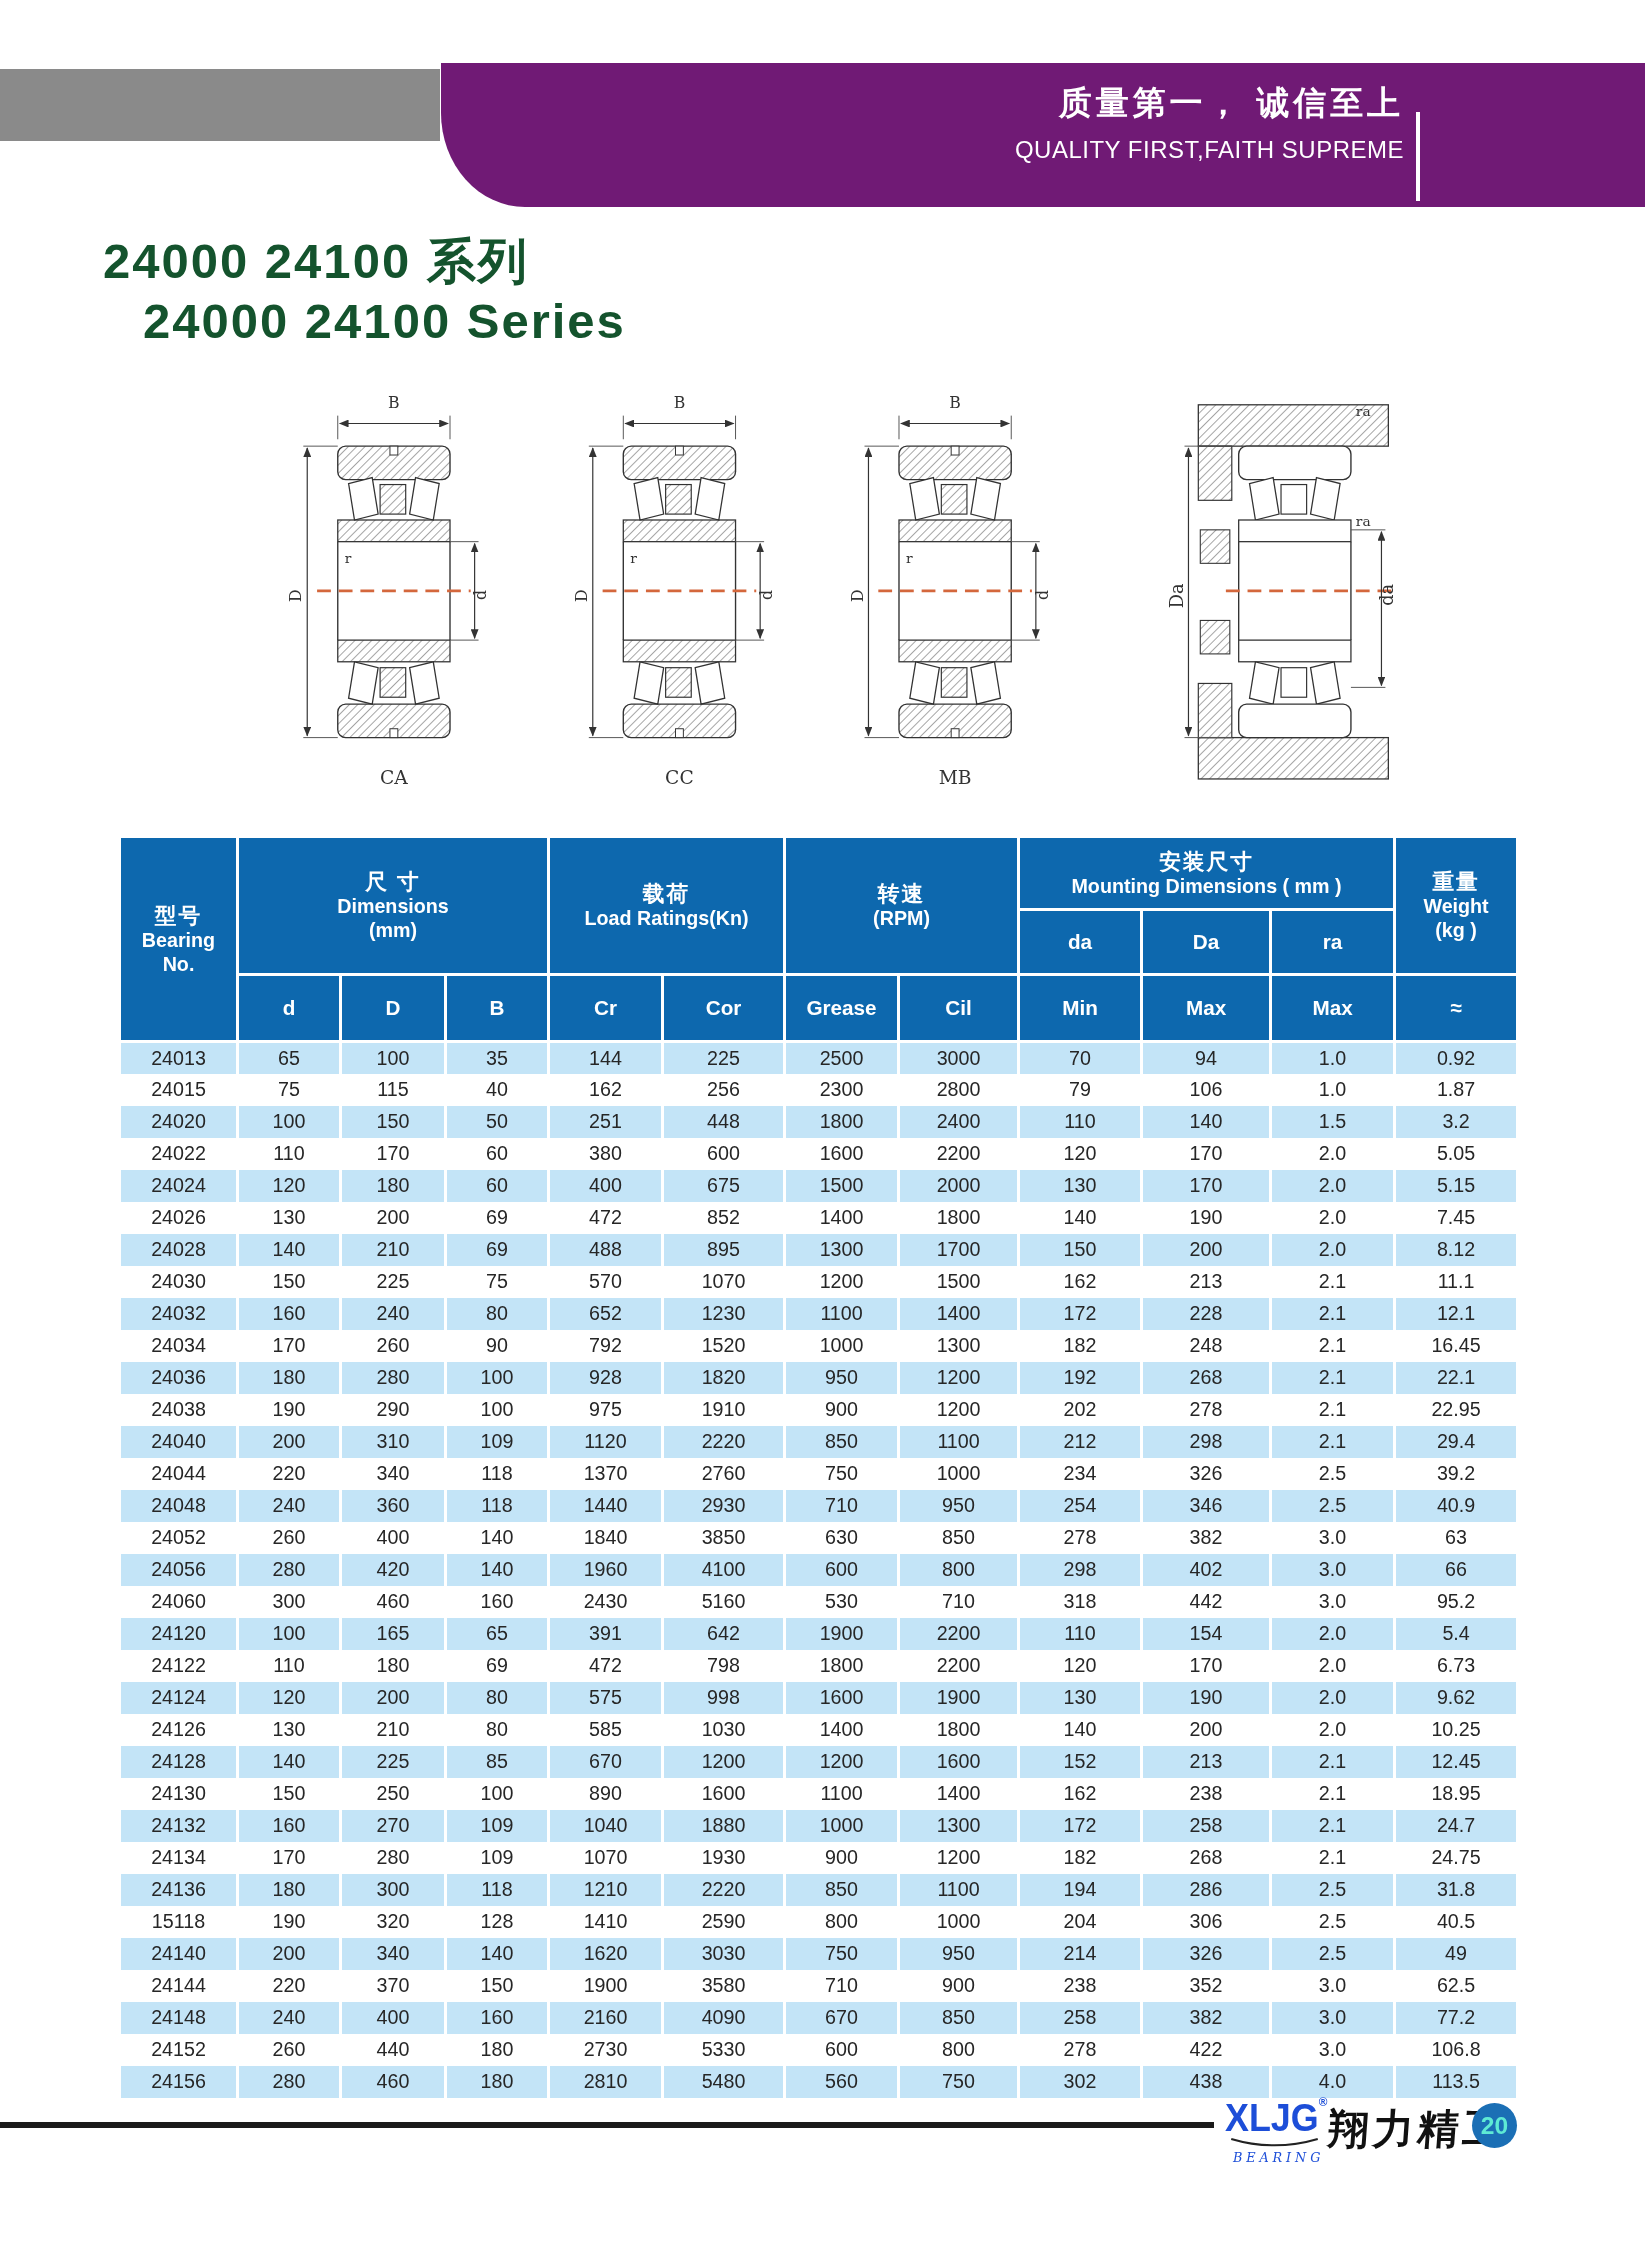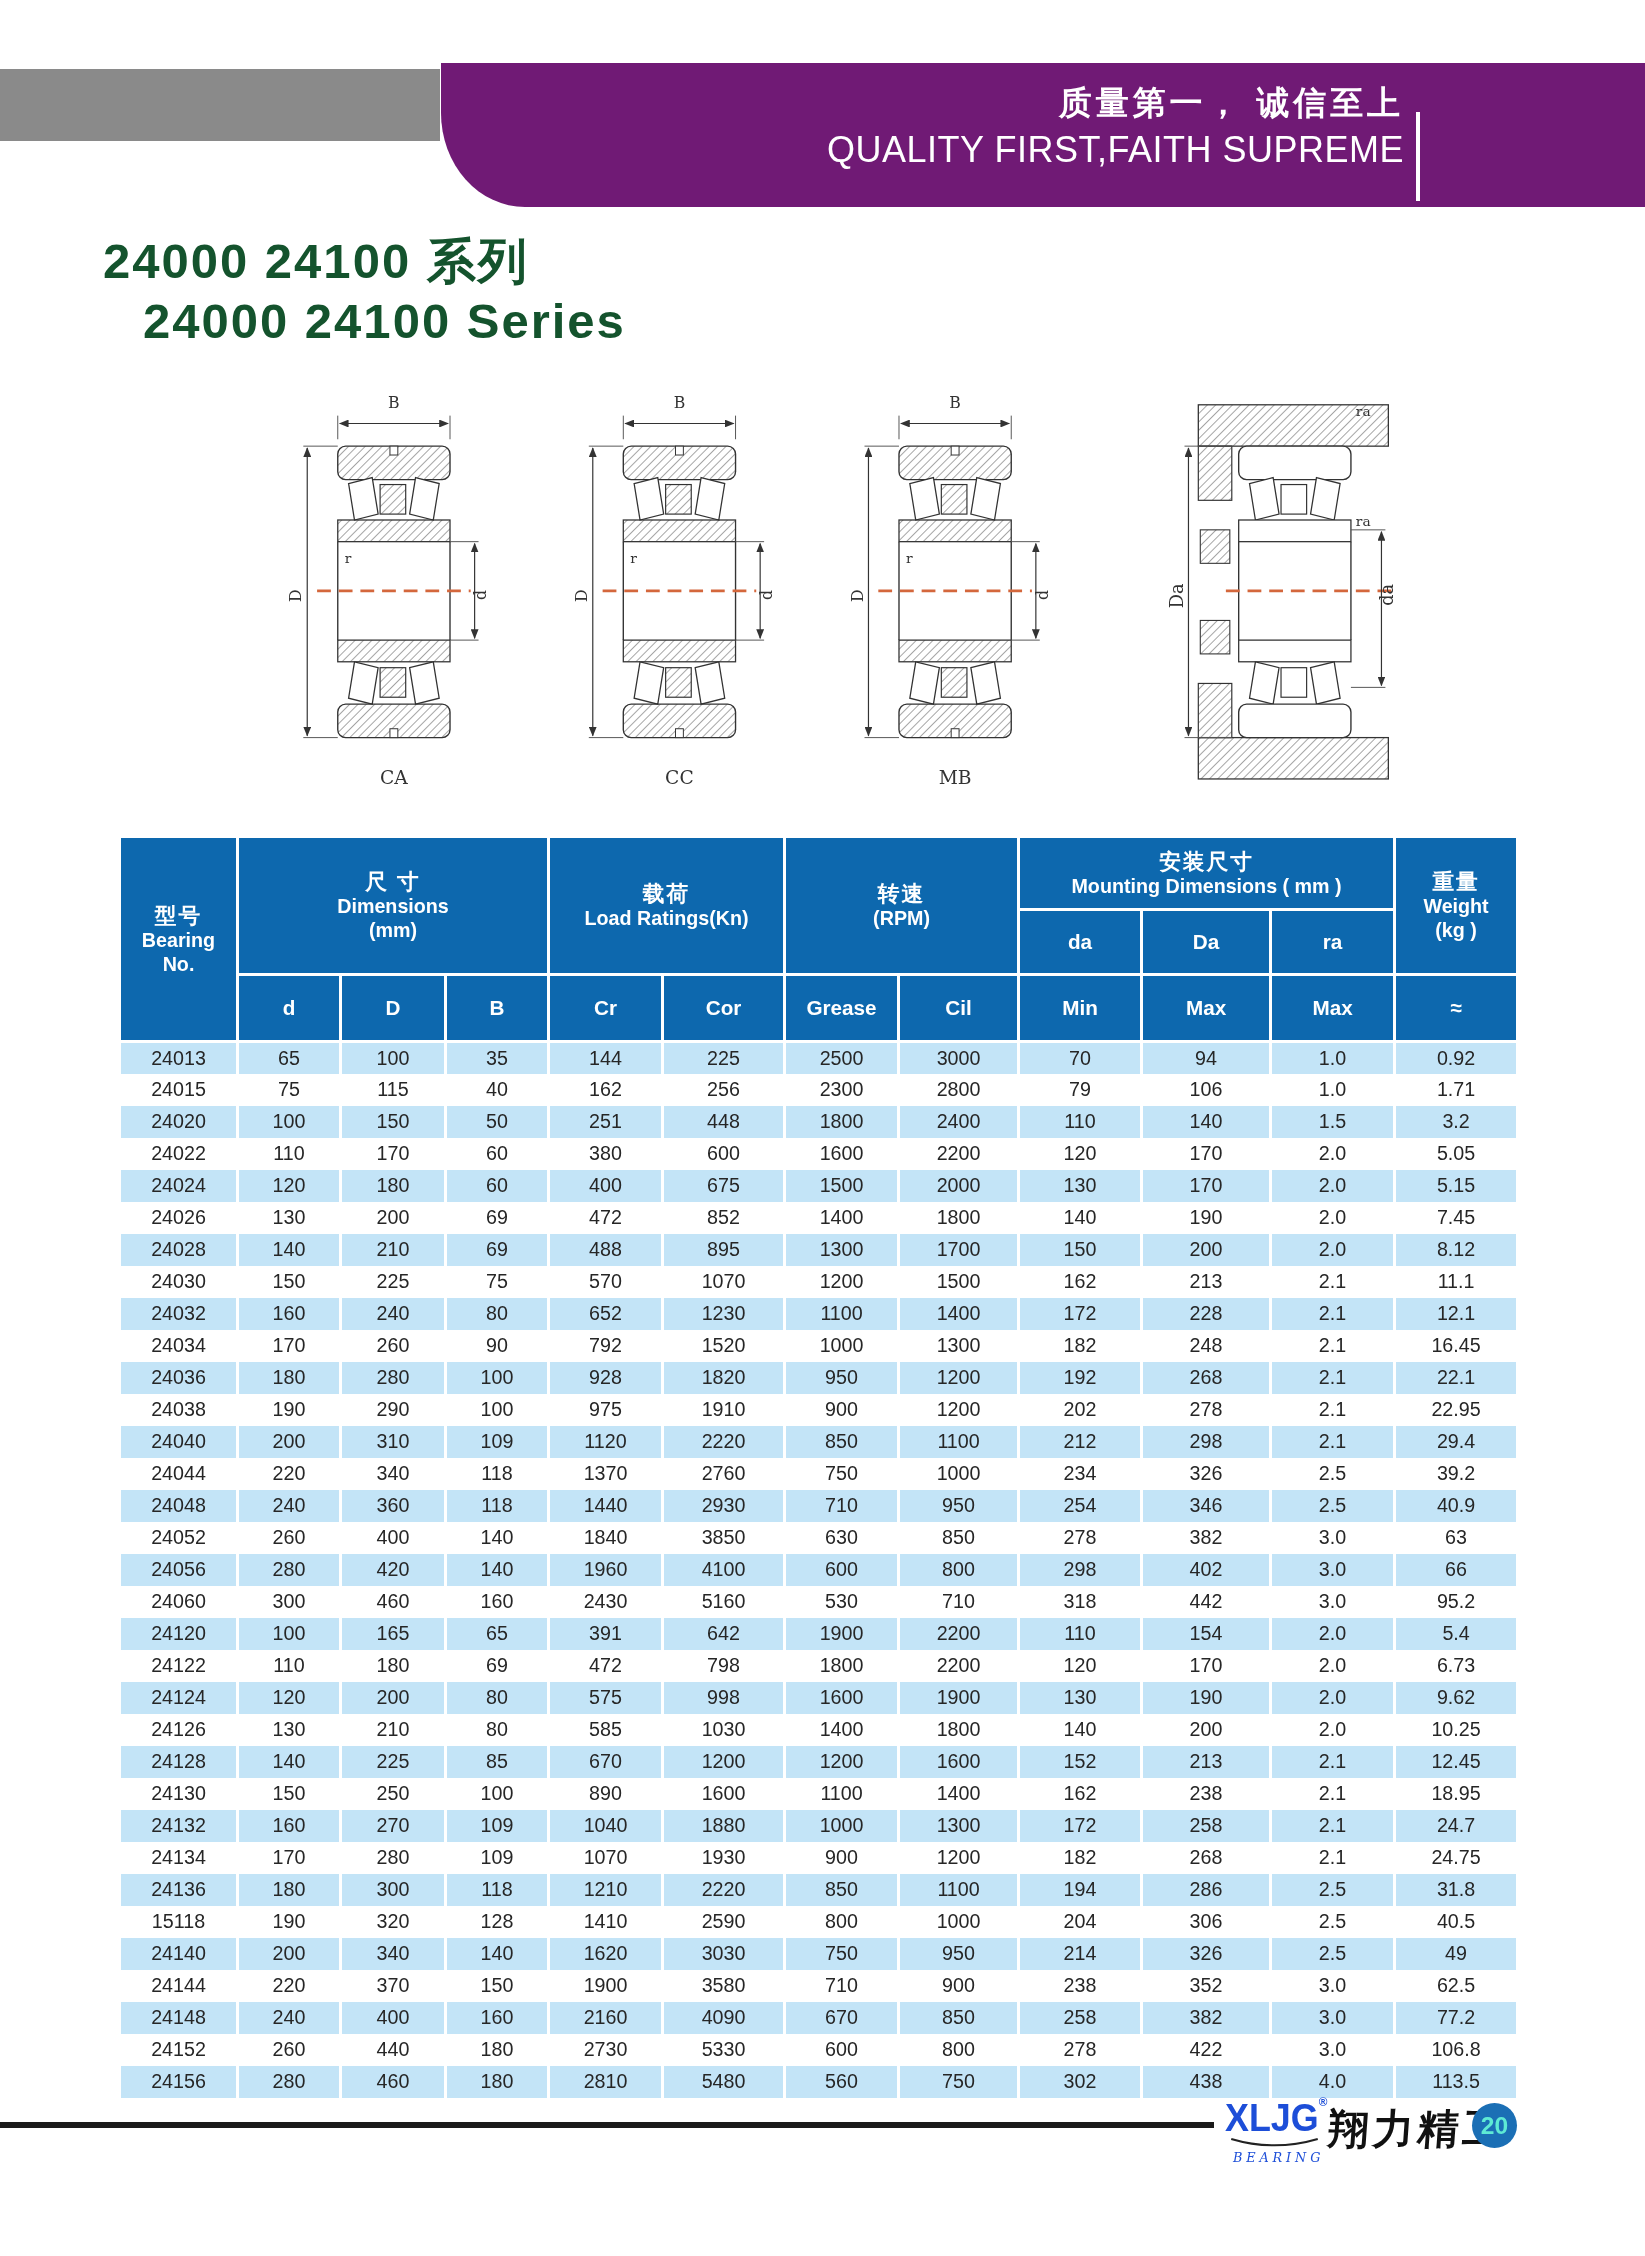--- a/index.html
+++ b/index.html
@@ -6,21 +6,21 @@
   body{
     width:1645px;height:2257px;position:relative;background:#fff;overflow:hidden;
     font-family:"Liberation Sans", sans-serif;color:#222;
   }
   
   .gray-bar{position:absolute;left:0;top:69px;width:440px;height:72px;background:#8a8a8a;}
   .blue-banner{position:absolute;left:441px;top:63px;width:1204px;height:144px;background:#701a75;
     border-bottom-left-radius:84px 94px;}
   .slogan{position:absolute;top:21.7px;right:241px;text-align:right;color:#fff;}
   .slogan-zh{font-size:33px;font-weight:bold;letter-spacing:3.9px;line-height:1.1;}
-  .slogan-en{font-size:36px;letter-spacing:0.5px;margin-top:8px;text-align:center;}
+  .slogan-en{font-size:24px;letter-spacing:0.5px;margin-top:15px;text-align:center;}
   .slogan-divider{position:absolute;top:49px;right:225px;width:3.9px;height:89px;background:#fff;}
   
   .page-title{position:absolute;left:103px;top:232px;font-weight:bold;color:#14532d;line-height:1.22;}
   .page-title .t1{font-size:49px;letter-spacing:2px;}
   .page-title .t2{font-size:49px;letter-spacing:2px;margin-left:40px;}
   
   .drawings{position:absolute;left:167px;top:392px;}
   
   table.spec{position:absolute;left:118px;top:835px;width:1401px;border-collapse:collapse;table-layout:fixed;}
   table.spec th{background:#0d68ae;color:#fff;font-weight:bold;border:3px solid #fff;padding:0;text-align:center;vertical-align:middle;}
@@ -244,21 +244,21 @@
         <td>75</td>
         <td>115</td>
         <td>40</td>
         <td>162</td>
         <td>256</td>
         <td>2300</td>
         <td>2800</td>
         <td>79</td>
         <td>106</td>
         <td>1.0</td>
-        <td>1.71</td>
+        <td>1.87</td>
       </tr>
       <tr class="stripe">
         <td>24020</td>
         <td>100</td>
         <td>150</td>
         <td>50</td>
         <td>251</td>
         <td>448</td>
         <td>1800</td>
         <td>2400</td>

